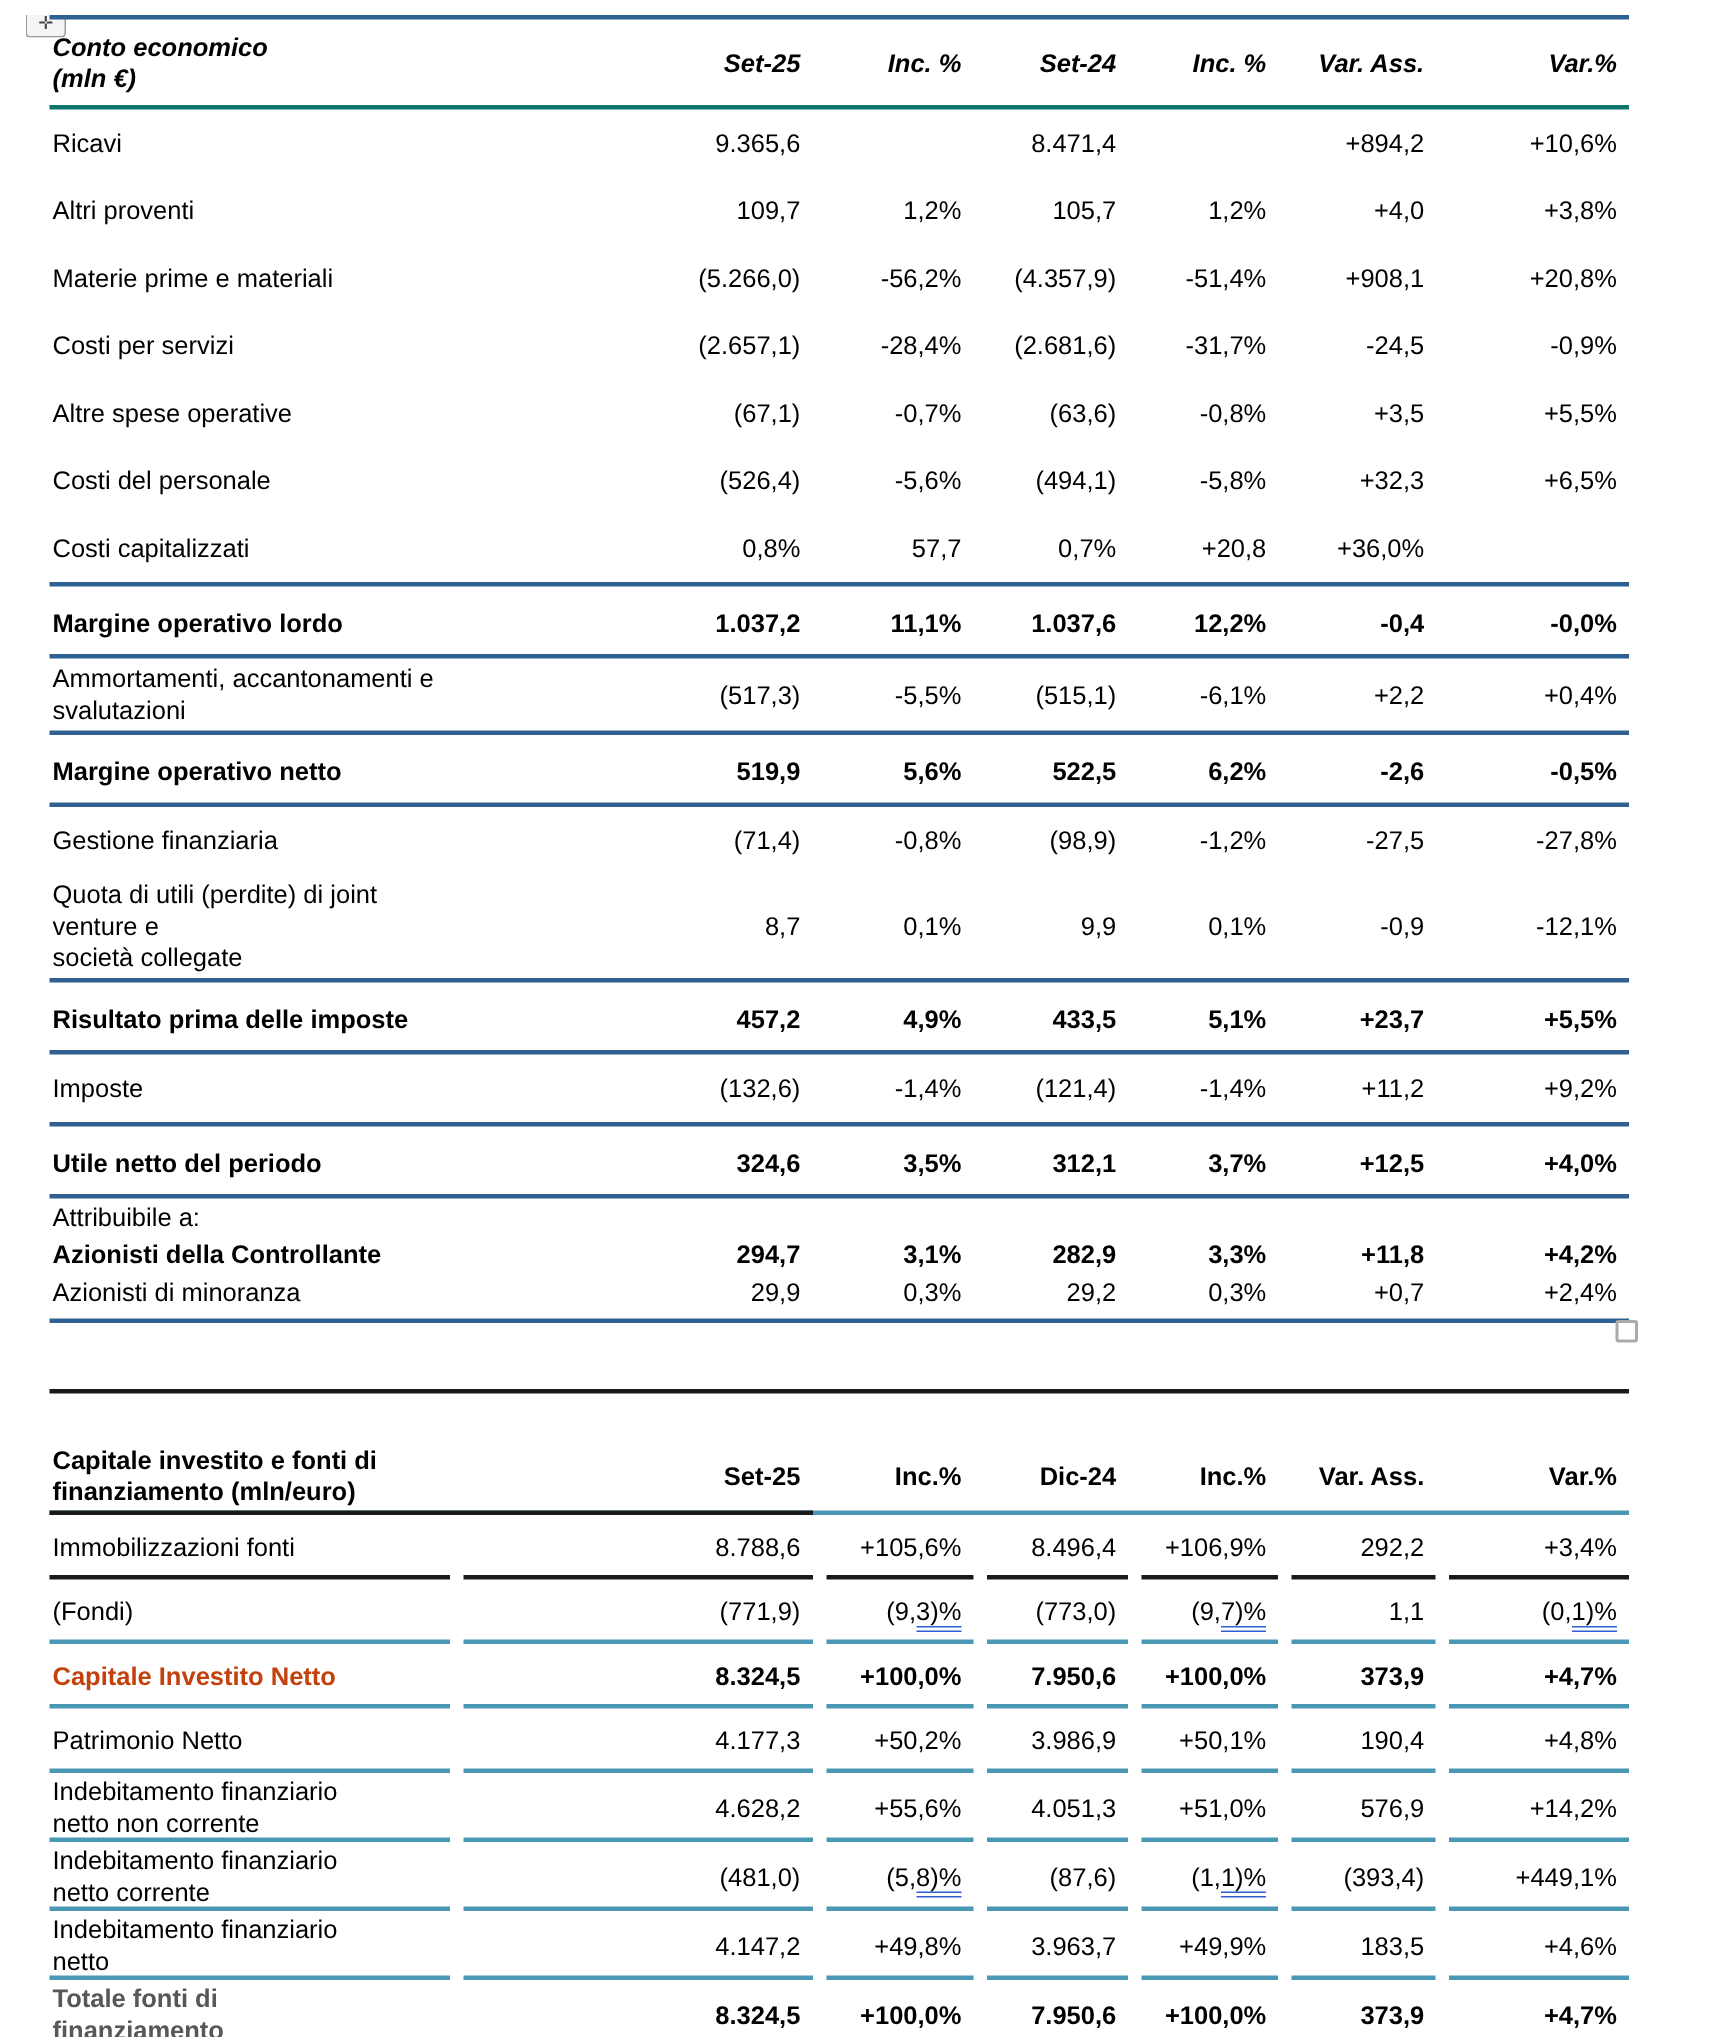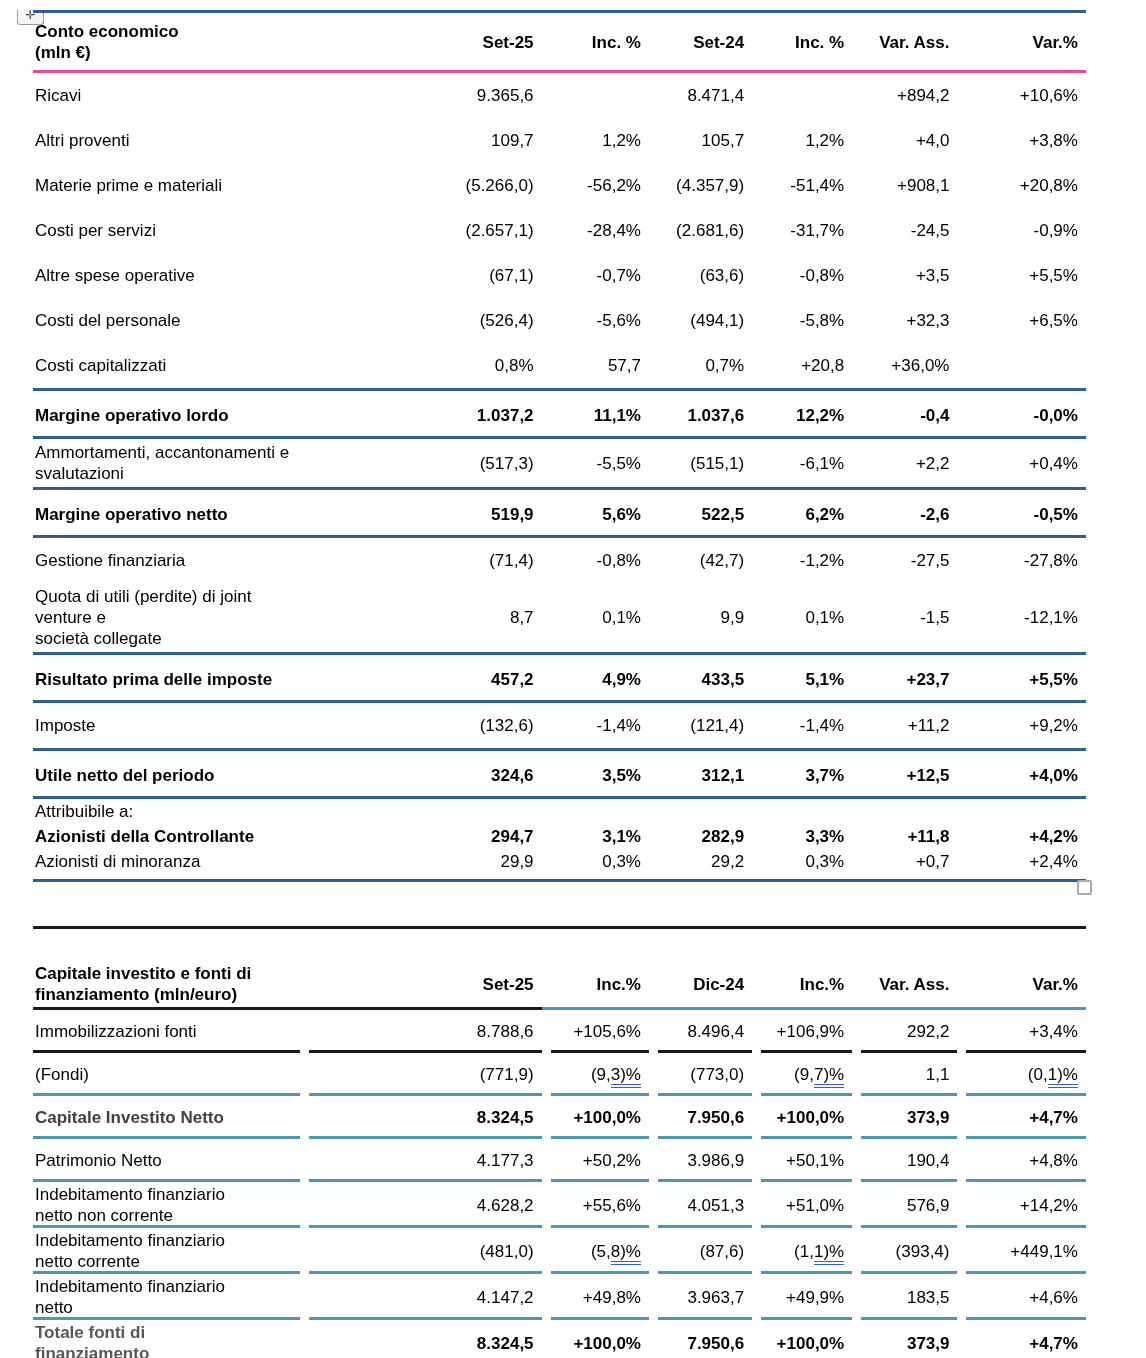--- a/index.html
+++ b/index.html
@@ -31,33 +31,33 @@
     grid-template-columns:25.35% 22.95% 10.2% 9.8% 9.5% 10% 12.2%;
   }
   .cell{
     display:flex;align-items:center;justify-content:flex-end;
     text-align:right;padding-right:8px;min-width:0;
   }
   .cell.label{justify-content:flex-start;text-align:left;padding-right:0;padding-left:2px;}
   .label-text{white-space:pre-line;width:max-content;line-height:21px;}
   .num{white-space:nowrap;line-height:21px;}
   .bold{font-weight:bold;}
-  .em-dark{color:#404040;}
+  .em-dark{color:#c2410c;}
   .em-gray{color:#575757;}
 
   
   .rh .cell{padding-top:8px;padding-bottom:7px;}      
   .rn .cell{padding-top:12px;padding-bottom:12px;}    
   .rb .cell{padding-top:14px;padding-bottom:10px;}    
   .r2 .cell{padding-top:3px;padding-bottom:3px;}      
   .rt .cell{padding-top:2px;padding-bottom:2px;}      
 
   
   .t1{border-top:3px solid #2e6191;border-bottom:3px solid #2e6191;}
-  .t1 .row.header{border-bottom:3px solid #ec4899;font-weight:bold;}
+  .t1 .row.header{border-bottom:3px solid #0f766e;font-weight:bold;font-style:italic;}
   .t1 .row.sep{border-bottom:3px solid #2e6191;}
   .t1 .row.last .cell{padding-bottom:7px;}
 
   
   .t2{border-top:3px solid #1a1a1a;}
   .t2 .rh .cell{padding-top:6px;padding-bottom:5px;}
   .t2 .rn .cell{padding-top:11px;padding-bottom:11px;}
   .t2 .r2 .cell{padding-top:2px;padding-bottom:2px;}
   .t2 .row.header{position:relative;font-weight:bold;margin-top:28px;}
   .t2 .row.header::before{content:"";position:absolute;left:0;right:0;bottom:0;height:3px;background:#4a98b4;}
@@ -338,21 +338,21 @@
         <div class="cell label">
           <span class="label-text">Gestione finanziaria</span>
         </div>
         <div class="cell">
           <span class="num">(71,4)</span>
         </div>
         <div class="cell">
           <span class="num">-0,8%</span>
         </div>
         <div class="cell">
-          <span class="num">(42,7)</span>
+          <span class="num">(98,9)</span>
         </div>
         <div class="cell">
           <span class="num">-1,2%</span>
         </div>
         <div class="cell">
           <span class="num">-27,5</span>
         </div>
         <div class="cell">
           <span class="num">-27,8%</span>
         </div>
@@ -368,21 +368,21 @@
         <div class="cell">
           <span class="num">0,1%</span>
         </div>
         <div class="cell">
           <span class="num">9,9</span>
         </div>
         <div class="cell">
           <span class="num">0,1%</span>
         </div>
         <div class="cell">
-          <span class="num">-1,5</span>
+          <span class="num">-0,9</span>
         </div>
         <div class="cell">
           <span class="num">-12,1%</span>
         </div>
       </div>
       <div class="row rb bold sep">
         <div class="cell label">
           <span class="label-text">Risultato prima delle imposte</span>
         </div>
         <div class="cell">

